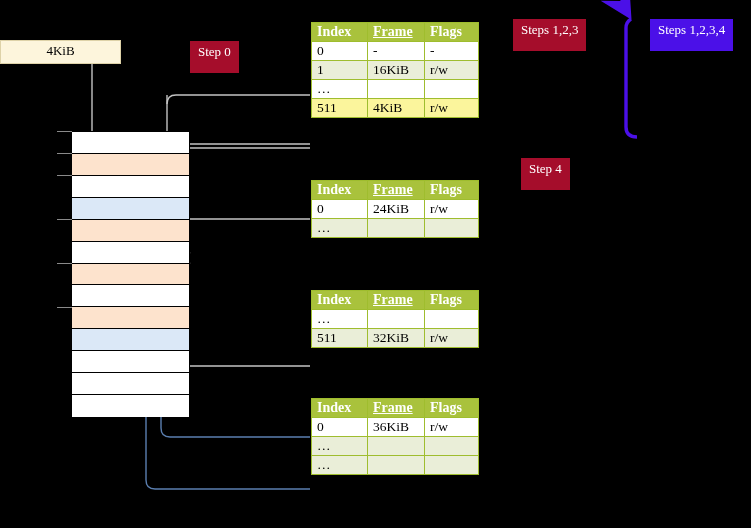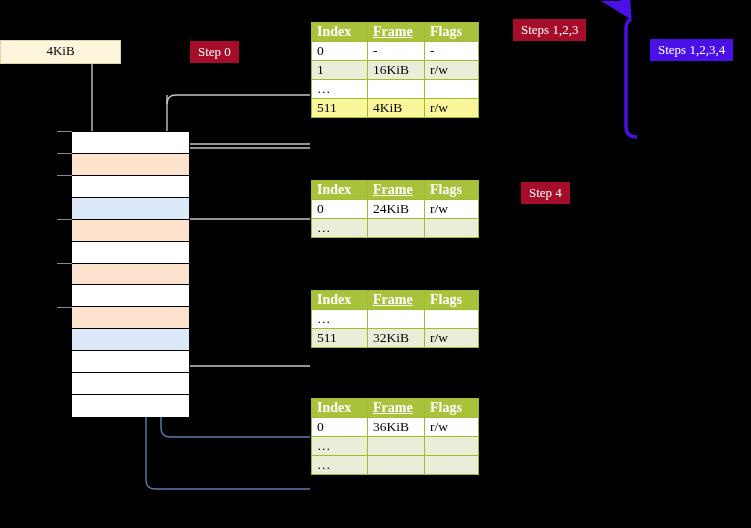--- a/index.html
+++ b/index.html
@@ -3,23 +3,23 @@
 <meta charset="utf-8">
 <style>
   html,body{margin:0;padding:0;background:#000;}
   body{width:751px;height:528px;position:relative;overflow:hidden;
        font-family:"Liberation Serif", serif;}
 
   .stage{position:absolute;left:0;top:0;width:751px;height:528px;}
 
   
   .badge{position:absolute;color:#ffffff;font-size:13px;line-height:1;
-         padding:4px 8px 5px 8px;white-space:nowrap;font-family:"Liberation Serif", serif;}
+         padding:4px 8px 15px 8px;white-space:nowrap;font-family:"Liberation Serif", serif;}
   .badge-red{background:#a50d2b;}
-  .badge-blue{background:#4b10e8;margin-top:20px;}
+  .badge-blue{background:#4b10e8;}
 
   
   .kib-box{position:absolute;background:#fdf5dc;border:1px solid #ded2a8;
            color:#000;font-size:13px;text-align:center;line-height:20px;}
 
   
   .memcol{position:absolute;border:1px solid #000;box-sizing:border-box;background:#fff;}
   .memrow{box-sizing:border-box;border-bottom:1px solid #000;width:100%;}
   .memrow:last-child{border-bottom:none;}
   .m-white{background:#ffffff;}
@@ -92,21 +92,21 @@
   </svg>
 
   <div class="kib-box" style="left:0px;top:40px;width:119px;height:22px;">4KiB</div>
 
   <div class="badge badge-red" style="left:190px;top:41px;">Step 0</div>
 
   <div class="badge badge-red" style="left:513px;top:19px;">Steps 1,2,3</div>
 
   <div class="badge badge-blue" style="left:650px;top:19px;">Steps 1,2,3,4</div>
 
-  <div class="badge badge-red" style="left:521px;top:158px;margin-top:24px;">Step 4</div>
+  <div class="badge badge-red" style="left:521px;top:158px;">Step 4</div>
 
   <div class="memcol" id="memcol" style="left:71px;top:131px;width:119px;height:285px;">
       <div class="memrow m-white" style="height: 21.9231px;"></div>
       <div class="memrow m-peach" style="height: 21.9231px;"></div>
       <div class="memrow m-white" style="height: 21.9231px;"></div>
       <div class="memrow m-blue" style="height: 21.9231px;"></div>
       <div class="memrow m-peach" style="height: 21.9231px;"></div>
       <div class="memrow m-white" style="height: 21.9231px;"></div>
       <div class="memrow m-peach" style="height: 21.9231px;"></div>
       <div class="memrow m-white" style="height: 21.9231px;"></div>

